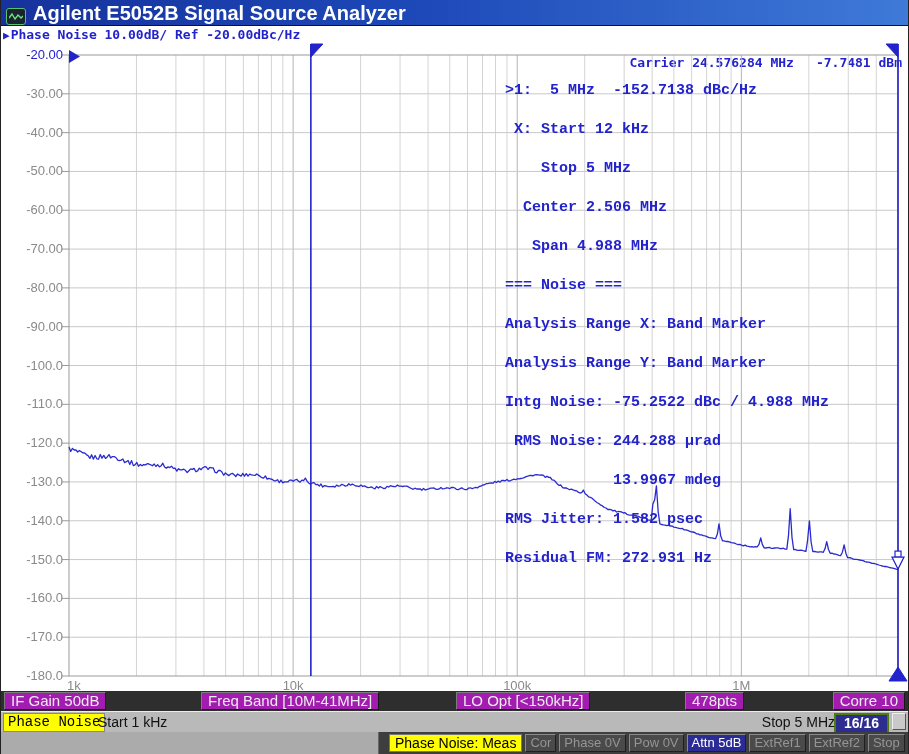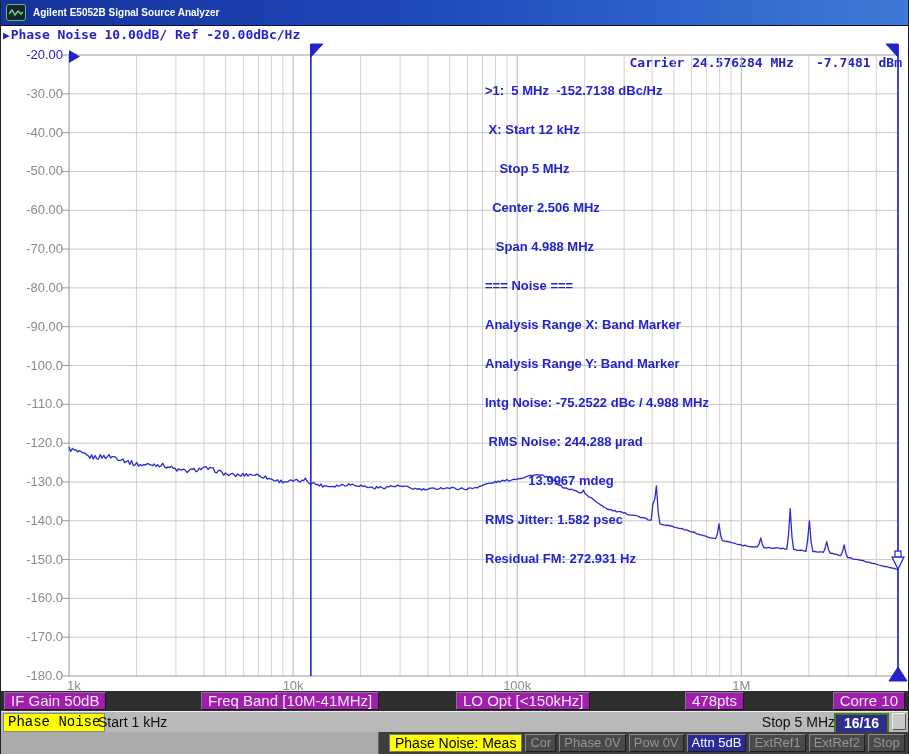--- a/index.html
+++ b/index.html
@@ -5,21 +5,21 @@
   html,body{margin:0;padding:0;}
   body{
     width:909px;height:754px;position:relative;overflow:hidden;
     background:#ffffff;font-family:"Liberation Sans",sans-serif;
     border-left:1px solid #222;border-right:1px solid #222;box-sizing:border-box;
   }
   
   .titlebar{
     position:absolute;left:0;top:0;width:100%;height:26px;
     background:linear-gradient(90deg,#16329c 0%,#1d48b8 45%,#3f7ad8 100%);
-    display:flex;align-items:center;color:#fff;font-weight:bold;font-size:10px;
+    display:flex;align-items:flex-end;color:#fff;font-weight:bold;font-size:20px;
     border-bottom:1px solid #08103a;box-sizing:border-box;
   }
   .app-icon{
     width:18px;height:15px;margin:0 7px 0 5px;background:#1a2430;
     border:1px solid #58c070;border-radius:3px;display:flex;align-items:center;justify-content:center;
   }
   
   .trace-info{
     position:absolute;left:2px;top:27px;height:14px;color:#2323cc;
     font-family:"DejaVu Sans Mono",monospace;font-size:13px;font-weight:bold;white-space:pre;
@@ -27,22 +27,22 @@
   .tri-left{color:#2323cc;font-size:11px;margin-right:1px;}
   .carrier-line{
     position:absolute;right:6px;top:40px;color:#2323cc;
     font-family:"DejaVu Sans Mono",monospace;font-size:13px;font-weight:bold;white-space:pre;
   }
   .carrier-line span{margin-left:22px;}
   .carrier-line span:first-child{margin-left:0;}
   
   #plot-svg{position:absolute;left:0;top:0;}
   .marker-readout{
-    position:absolute;left:484px;top:58px;color:#2323cc;
-    font-family:Liberation Sans, sans-serif;font-size:13px;line-height:13px;
+    position:absolute;left:504px;top:58px;color:#2323cc;
+    font-family:Liberation Mono, monospace;font-size:15px;line-height:13px;
     font-weight:bold;white-space:pre;pointer-events:none;
   }
   
   .row1{position:absolute;left:0;top:691px;width:100%;height:20px;background:#2e2e2e;}
   .echo-box{
     position:absolute;top:1px;height:16px;line-height:16px;padding:0 6px;
     background:#a21caf;color:#ececec;font-size:15px;white-space:nowrap;
     border:1px solid;border-color:#7c7c7c #171717 #171717 #7c7c7c;
   }
   .row2{

